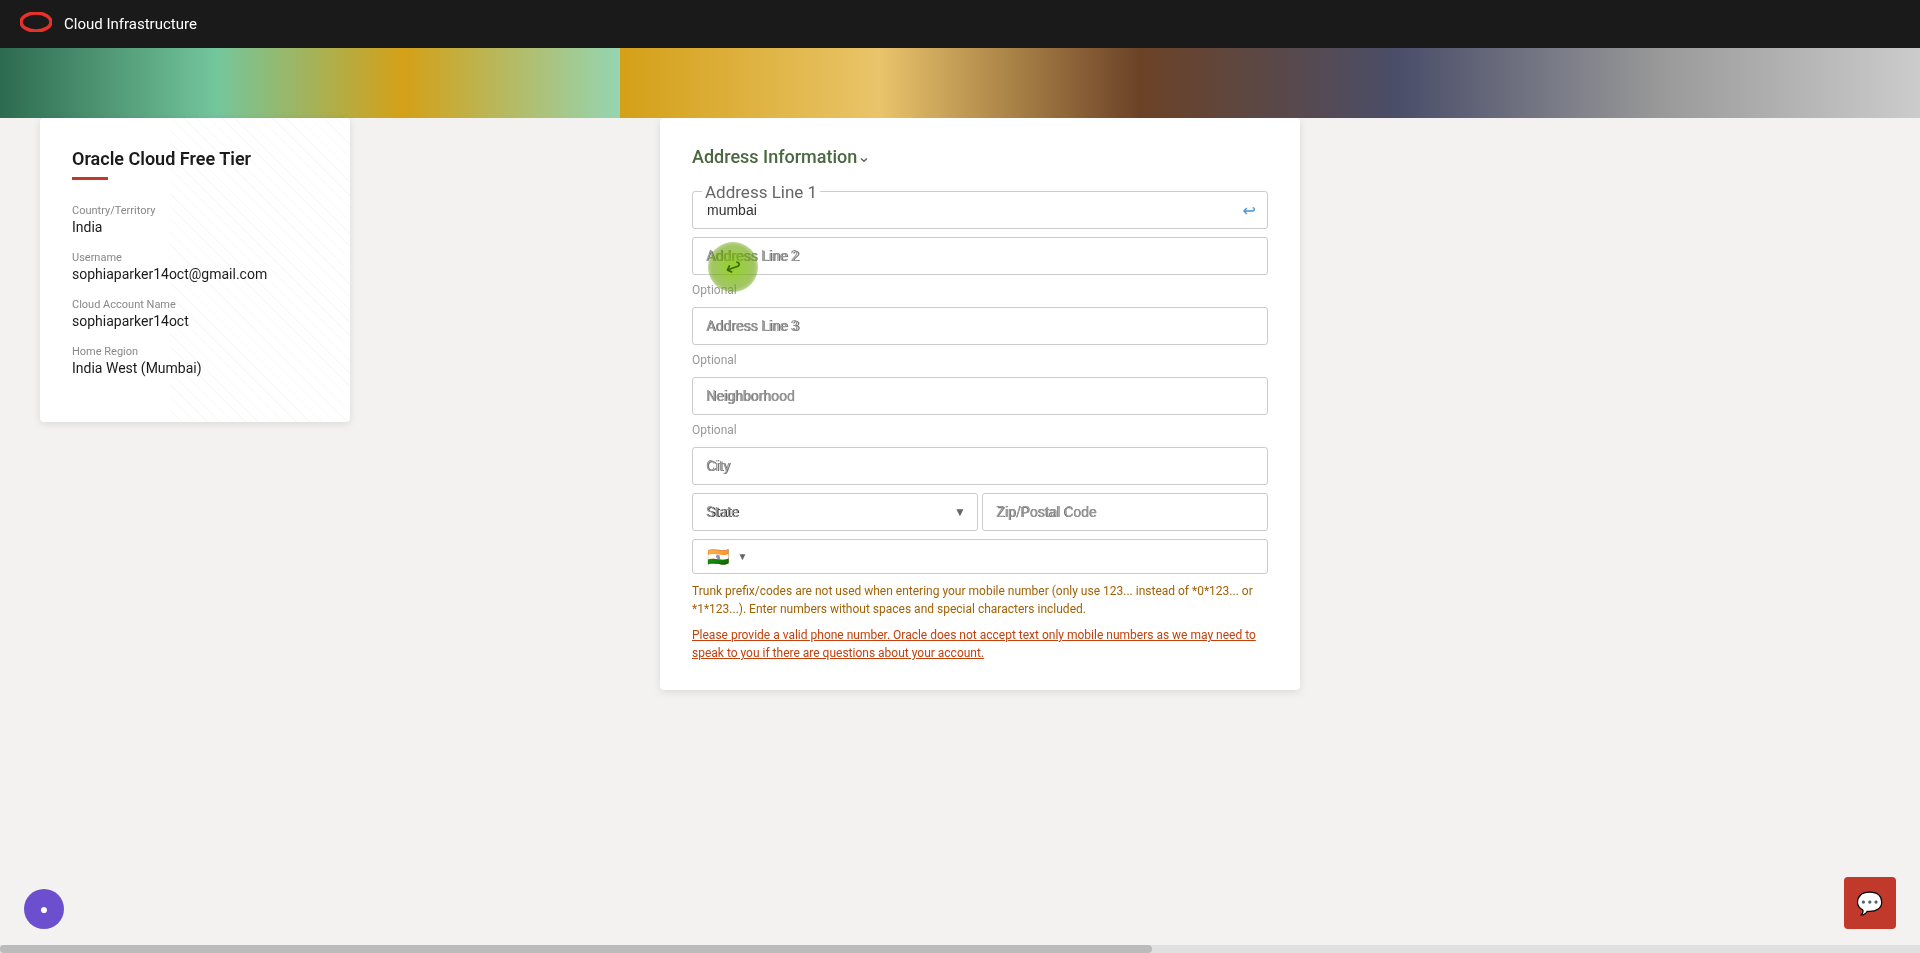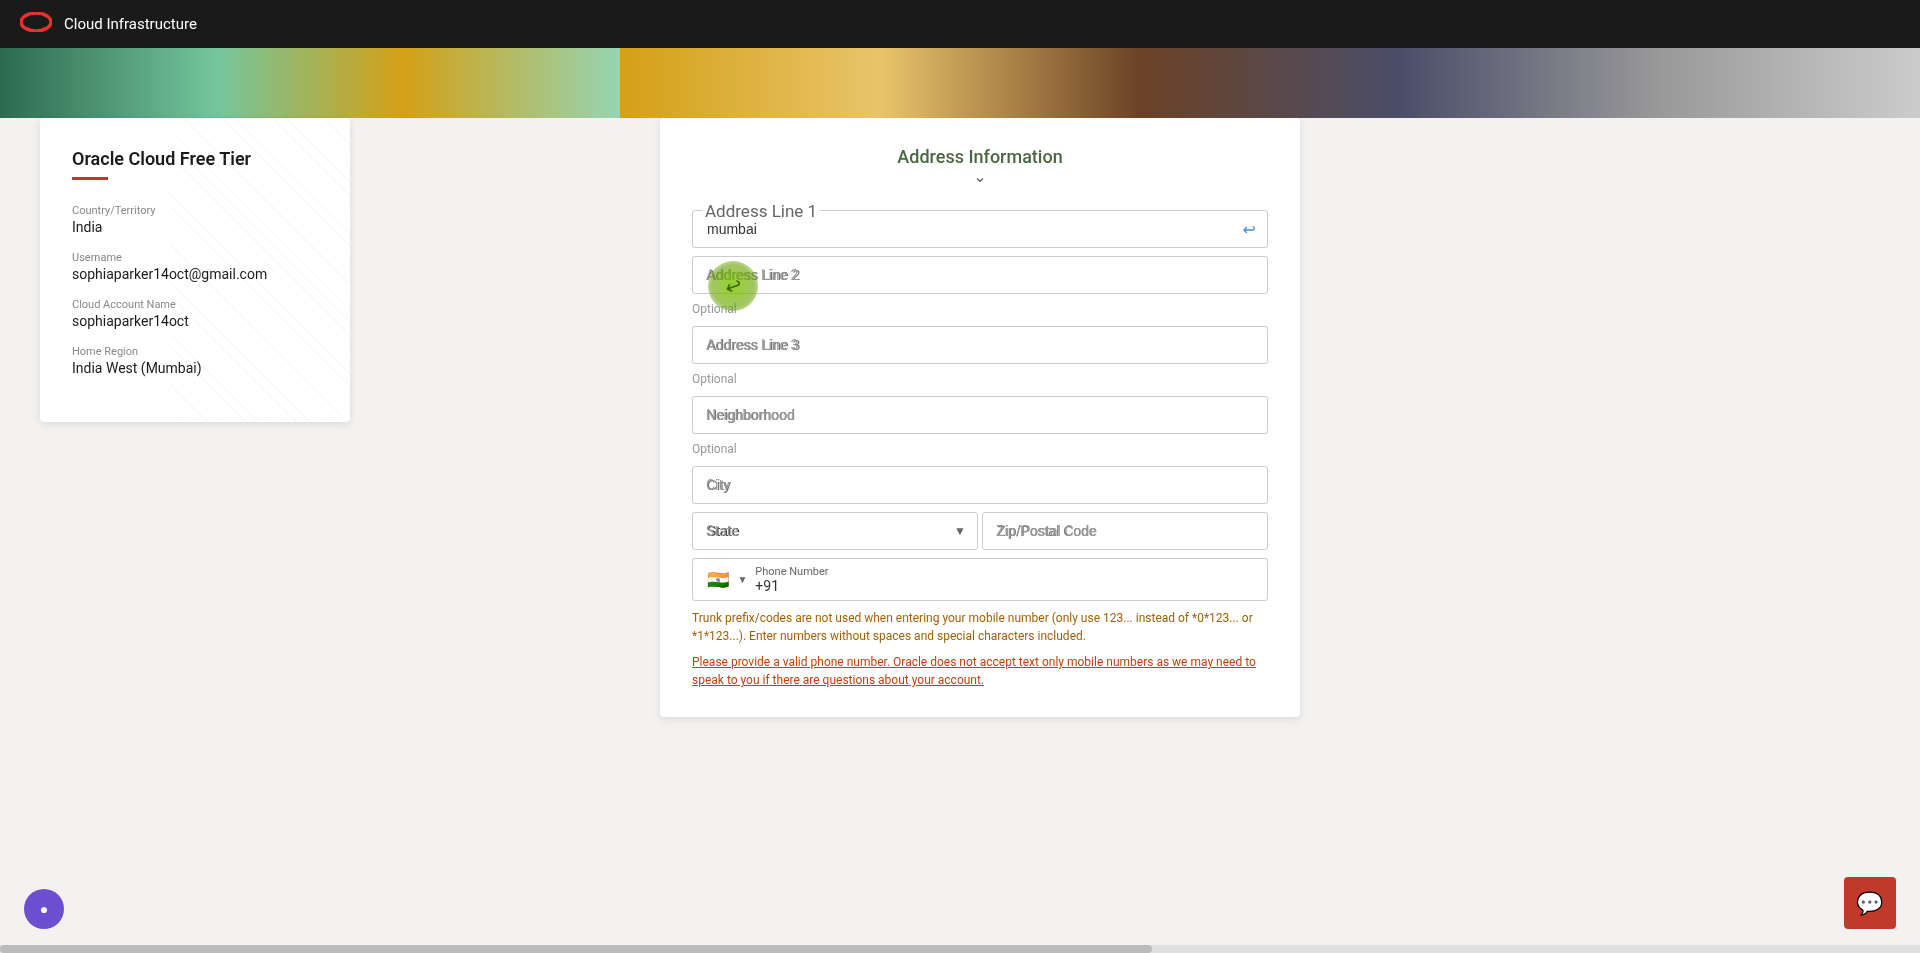--- a/index.html
+++ b/index.html
@@ -87,21 +87,20 @@
       box-shadow: 0 2px 8px rgba(0,0,0,0.1);
       padding: 28px 32px;
       max-width: 640px;
     }
 
     .address-header {
       display: flex;
       justify-content: flex-start;
       align-items: center;
       margin-bottom: 24px;
-      flex-direction: column;
     }
     .address-title {
       font-size: 18px;
       font-weight: 500;
       color: #4a6741;
     }
     .chevron-icon {
       color: #666;
       font-size: 16px;
     }
@@ -408,24 +407,20 @@
         </div>
         <div class="form-field" style="flex:1;position:relative;">
           <input type="text" placeholder="Zip/Postal Code" style="">
           <span style="position:absolute;top:11px;left:14px;font-size:14px;color:#999;pointer-events:none;">Zip/Postal Code</span>
         </div>
       </div>
 
       <div class="phone-field">
         <span class="phone-flag">🇮🇳</span>
         <span class="phone-dropdown-arrow">▼</span>
-        <div class="phone-label-group">
-          <div class="phone-label">Phone Number</div>
-          <div class="phone-value">+91</div>
-        </div>
       </div>
 
       <p class="hint-text">Trunk prefix/codes are not used when entering your mobile number (only use 123... instead of *0*123... or *1*123...). Enter numbers without spaces and special characters included.</p>
       <p class="hint-text-warning">Please provide a valid phone number. Oracle does not accept text only mobile numbers as we may need to speak to you if there are questions about your account.</p>
     </div>
   </div>
 
 </div>
 
 <div class="chat-button">

